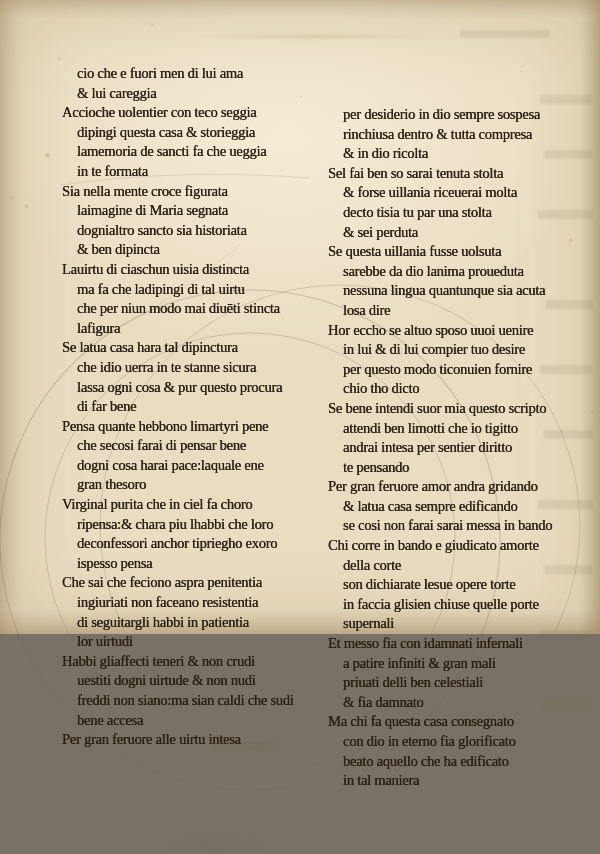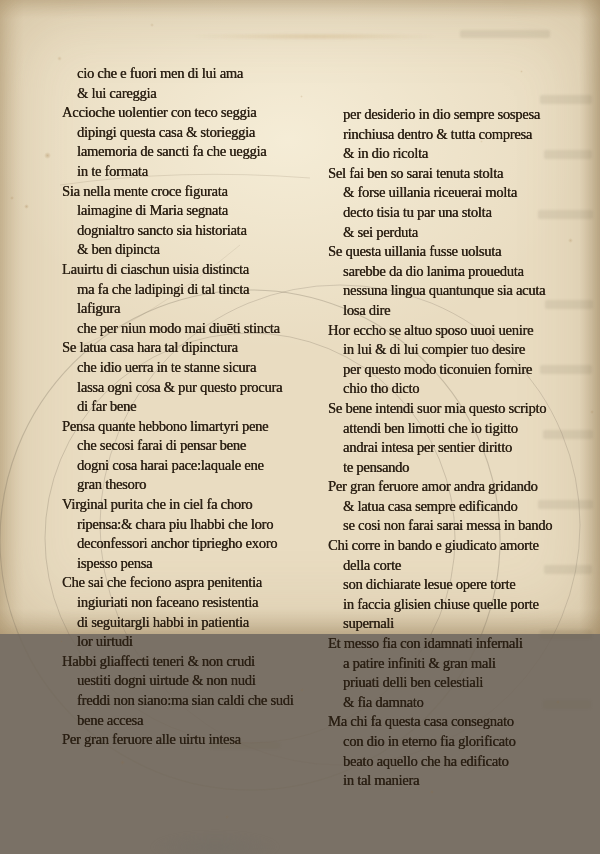--- a/index.html
+++ b/index.html
@@ -63,23 +63,23 @@
       <div class="line indent">&amp; lui careggia</div>
       <div class="line">Accioche uolentier con teco seggia</div>
       <div class="line indent">dipingi questa casa &amp; storieggia</div>
       <div class="line indent">lamemoria de sancti fa che ueggia</div>
       <div class="line indent">in te formata</div>
       <div class="line">Sia nella mente croce figurata</div>
       <div class="line indent">laimagine di Maria segnata</div>
       <div class="line indent">dognialtro sancto sia historiata</div>
       <div class="line indent">&amp; ben dipincta</div>
       <div class="line">Lauirtu di ciaschun uisia distincta</div>
-      <div class="line indent">ma fa che ladipingi di tal tincta</div>
+      <div class="line indent">ma fa che ladipingi di tal uirtu</div>
+      <div class="line indent">che per niun modo mai diuēti stincta</div>
       <div class="line indent">lafigura</div>
-      <div class="line indent">che per niun modo mai diuēti stincta</div>
       <div class="line">Se latua casa hara tal dipinctura</div>
       <div class="line indent">che idio uerra in te stanne sicura</div>
       <div class="line indent">lassa ogni cosa &amp; pur questo procura</div>
       <div class="line indent">di far bene</div>
       <div class="line">Pensa quante hebbono limartyri pene</div>
       <div class="line indent">che secosi farai di pensar bene</div>
       <div class="line indent">dogni cosa harai pace:laquale ene</div>
       <div class="line indent">gran thesoro</div>
       <div class="line">Virginal purita che in ciel fa choro</div>
       <div class="line indent">ripensa:&amp; chara piu lhabbi che loro</div>

